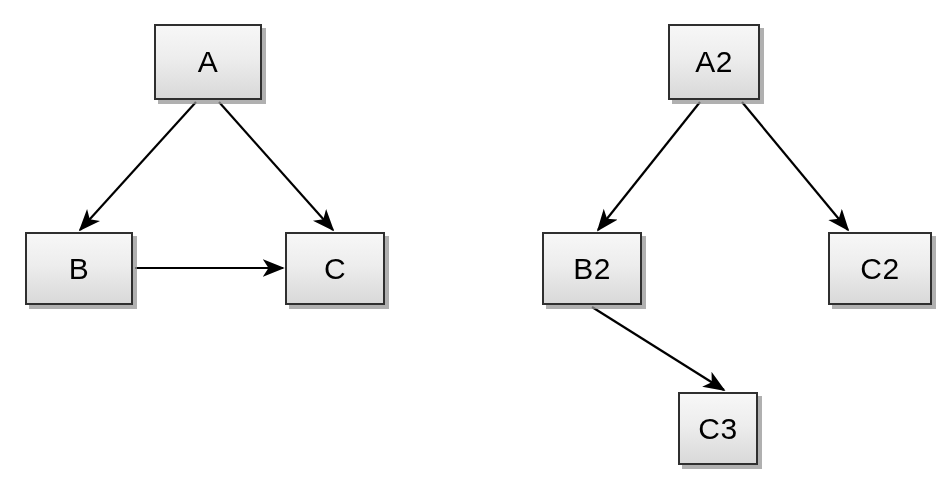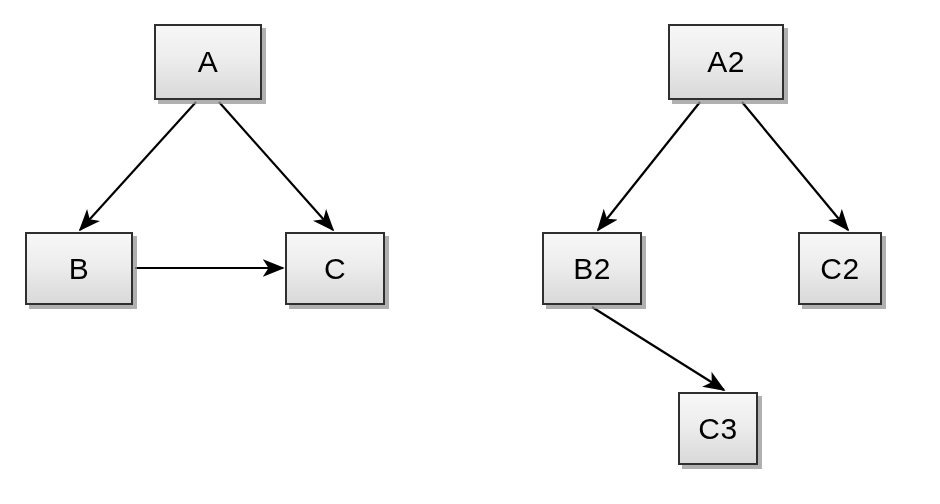--- a/index.html
+++ b/index.html
@@ -72,27 +72,27 @@
   <div id="nodes-group">
       <div class="node" style="left: 154px; top: 24px; width: 108px; height: 76px;">
         <span class="node-label">A</span>
       </div>
       <div class="node" style="left: 25px; top: 232px; width: 108px; height: 73px;">
         <span class="node-label">B</span>
       </div>
       <div class="node" style="left: 285px; top: 232px; width: 100px; height: 73px;">
         <span class="node-label">C</span>
       </div>
-      <div class="node" style="left: 668px; top: 24px; width: 116px; height: 76px;">
+      <div class="node" style="left: 668px; top: 24px; width: 92px; height: 76px;">
         <span class="node-label">A2</span>
       </div>
       <div class="node" style="left: 542px; top: 232px; width: 100px; height: 73px; text-align: right;">
         <span class="node-label">B2</span>
       </div>
-      <div class="node" style="left: 798px; top: 232px; width: 84px; height: 73px;">
+      <div class="node" style="left: 828px; top: 232px; width: 104px; height: 73px;">
         <span class="node-label">C2</span>
       </div>
       <div class="node" style="left: 678px; top: 392px; width: 80px; height: 73px;">
         <span class="node-label">C3</span>
       </div>
     </div>
 
 </div>
 
 </body></html>

